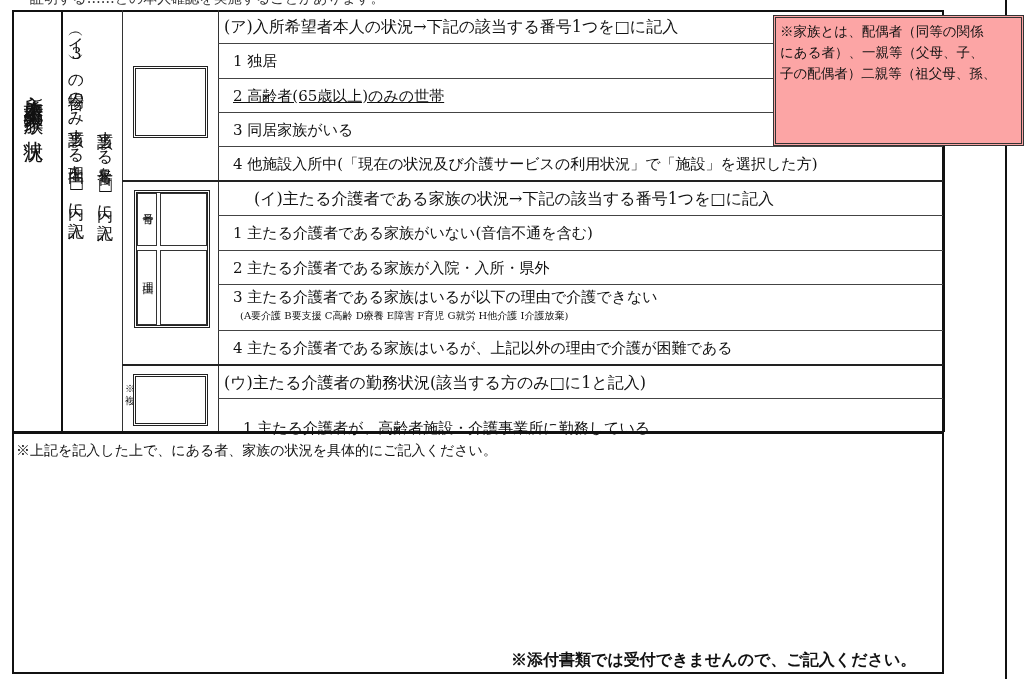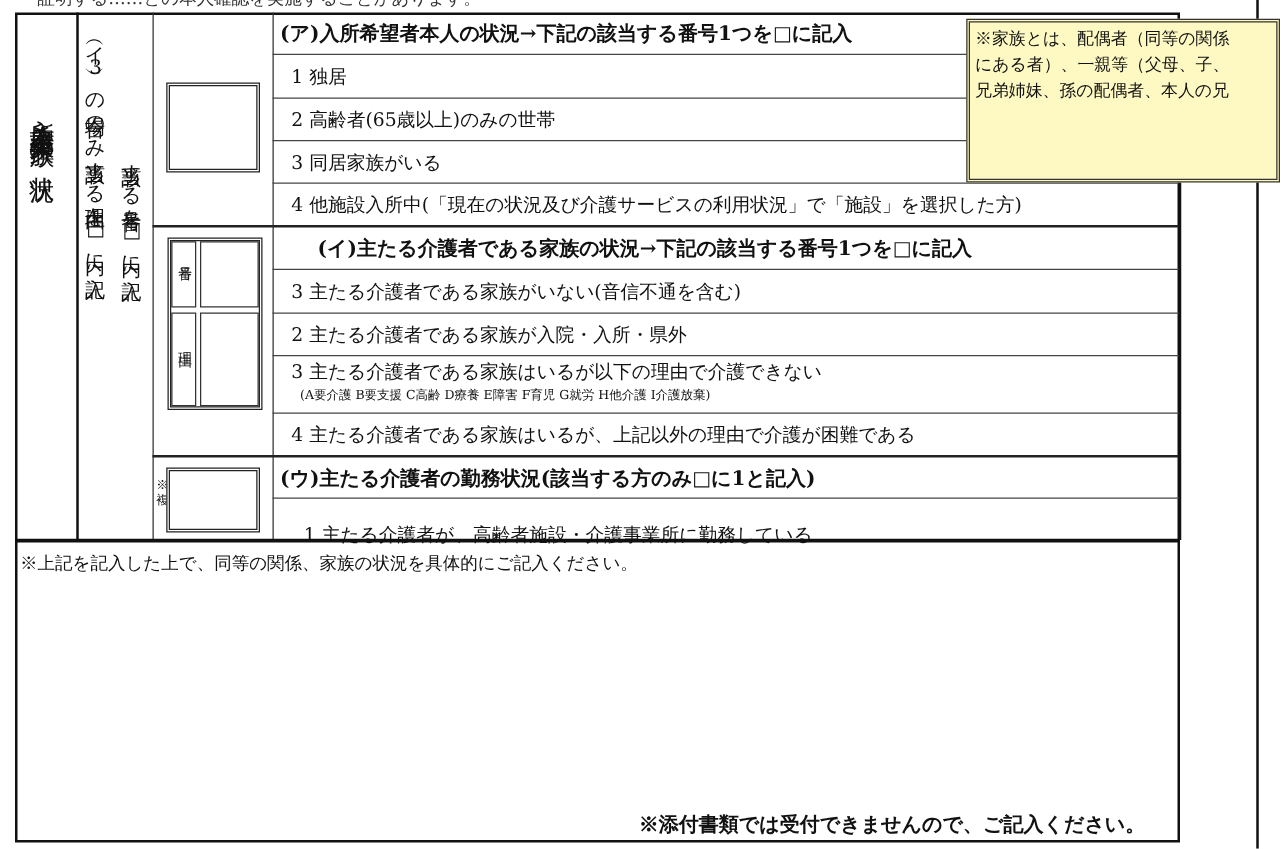--- a/index.html
+++ b/index.html
@@ -7,23 +7,23 @@
          font-family: "DejaVu Serif", "Liberation Serif", serif; color: #111; }
   .abs { position: absolute; }
   .topline { left: 30px; top: -10px; font-size: 14px; color: #333; white-space: nowrap; }
   
   .frame { left: 12px; top: 10px; width: 932px; height: 664px; border: 2px solid #111; box-sizing: border-box; }
   .vline { background: #111; }
   .hline { background: #444; height: 1px; }
   .hthick { background: #111; height: 2px; }
   .vt { writing-mode: vertical-rl; text-orientation: upright; letter-spacing: 1px; }
   .cell-text { font-size: 15px; white-space: nowrap; }
-  .hdr { font-size: 16px; font-weight: bold; white-space: nowrap; }
+  .hdr { font-size: 16px; font-weight: normal; white-space: nowrap; }
   .dbox { border: 3px double #222; box-sizing: border-box; background: #fff; }
-  .note { left: 773px; top: 15px; width: 251px; height: 131px; border: 3px double #333; background: #fef9c3;
+  .note { left: 773px; top: 15px; width: 251px; height: 131px; border: 3px double #333; background: #fca5a5;
           box-sizing: border-box; font-size: 13.5px; line-height: 21px; padding: 3px 4px; }
   .small { font-size: 10px; line-height: 12px; }
 </style>
 </head>
 <body>
 
 <div class="abs topline">証明する……との本人確認を実施することがあります。</div>
 
 <div class="abs frame"></div>
 
@@ -64,37 +64,37 @@
 <div class="abs" style="left:160px; top:250px; width:47px; height:75px; border:1px solid #333; box-sizing:border-box;"></div>
 <div class="abs small" style="left:125px; top:335px; white-space:nowrap;margin-top:48px;">
   <div>※3の理由のみ</div>
   <div>複数選択可</div>
 </div>
 
 <div class="abs dbox" style="left:133px; top:374px; width:75px; height:52px;"></div>
 
 <div class="abs hdr" style="left:224px; top:17px;">(ア)入所希望者本人の状況→下記の該当する番号1つを□に記入</div>
 <div class="abs cell-text" style="left:233px; top:52px;">1  独居</div>
-<div class="abs cell-text" style="left:233px; top:87px;">2  高齢者(65歳以上)のみの世帯</div>
+<div class="abs cell-text" style="left:233px; top:87px;text-decoration:underline;">2  高齢者(65歳以上)のみの世帯</div>
 <div class="abs cell-text" style="left:233px; top:121px;">3  同居家族がいる</div>
 <div class="abs cell-text" style="left:233px; top:155px;">4  他施設入所中(「現在の状況及び介護サービスの利用状況」で「施設」を選択した方)</div>
 
 <div class="abs hdr" style="left:224px; top:189px;margin-left:30px;">(イ)主たる介護者である家族の状況→下記の該当する番号1つを□に記入</div>
-<div class="abs cell-text" style="left:233px; top:224px;">3  主たる介護者である家族がいない(音信不通を含む)</div>
+<div class="abs cell-text" style="left:233px; top:224px;">1  主たる介護者である家族がいない(音信不通を含む)</div>
 <div class="abs cell-text" style="left:233px; top:259px;">2  主たる介護者である家族が入院・入所・県外</div>
 <div class="abs cell-text" style="left:233px; top:288px;">3  主たる介護者である家族はいるが以下の理由で介護できない</div>
 <div class="abs cell-text" style="left:240px; top:309px; font-size:10px;">(A要介護  B要支援  C高齢  D療養  E障害  F育児  G就労  H他介護  I介護放棄)</div>
 <div class="abs cell-text" style="left:233px; top:339px;">4  主たる介護者である家族はいるが、上記以外の理由で介護が困難である</div>
 
 <div class="abs hdr" style="left:224px; top:373px;">(ウ)主たる介護者の勤務状況(該当する方のみ□に1と記入)</div>
 <div class="abs cell-text" style="left:243px; top:395px;margin-top:24px;">1  主たる介護者が、高齢者施設・介護事業所に勤務している</div>
 
 <div class="abs vline" style="left:943px; top:146px; width:2px; height:286px;"></div>
 
 <div class="abs note">
   <div>※家族とは、配偶者（同等の関係</div>
   <div>にある者）、一親等（父母、子、</div>
-  <div>兄弟姉妹、孫の配偶者、本人の兄</div>
+  <div>子の配偶者）二親等（祖父母、孫、</div>
 </div>
 
-<div class="abs cell-text" style="left:16px; top:442px; font-size:14px;">※上記を記入した上で、同等の関係、家族の状況を具体的にご記入ください。</div>
+<div class="abs cell-text" style="left:16px; top:442px; font-size:14px;">※上記を記入した上で、にある者、家族の状況を具体的にご記入ください。</div>
 <textarea class="abs" style="left: 16px; top: 466px; width: 920px; height: 170px; border: none; resize: none; background: transparent; outline: none;"></textarea>
 <div class="abs" style="left:511px; top:650px; font-size:16px; white-space:nowrap;font-weight:bold;">※添付書類では受付できませんので、ご記入ください。</div>
 
 </body></html>

